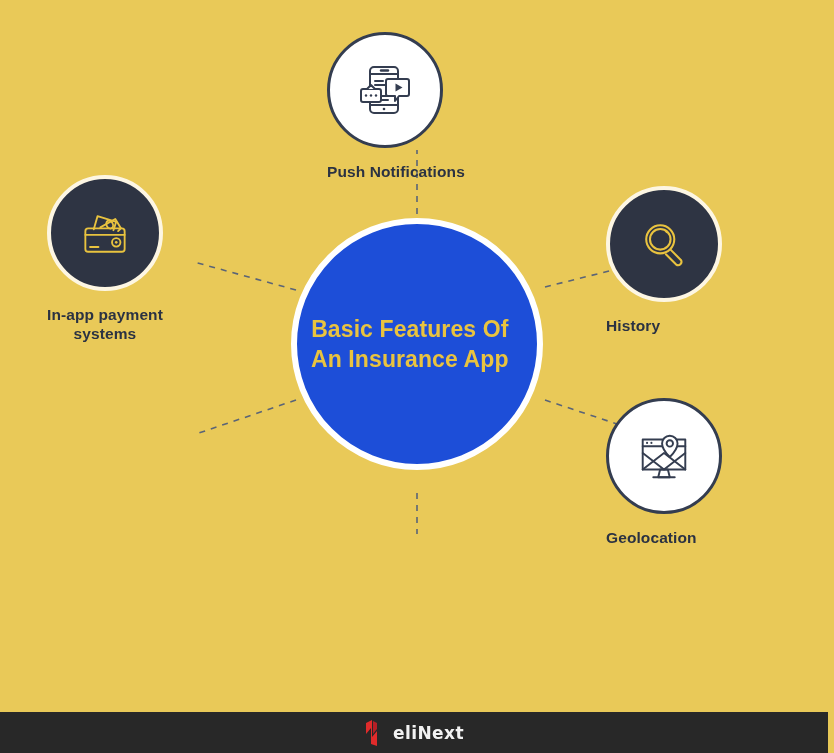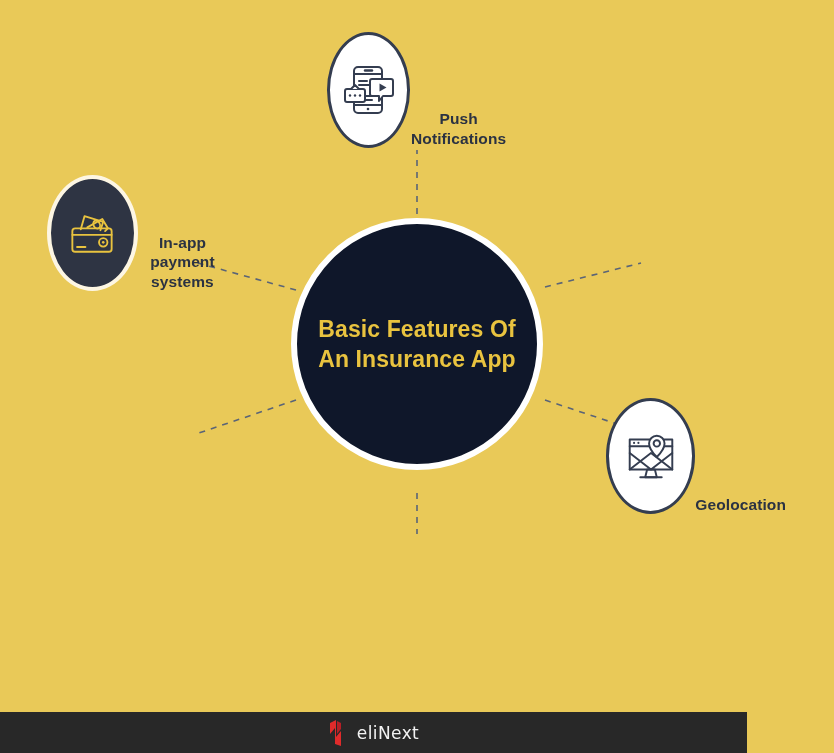--- a/index.html
+++ b/index.html
@@ -30,45 +30,45 @@
     pointer-events: none;
   }
   
   #center-hub {
     position: absolute;
     left: 291px;
     top: 218px;
     width: 252px;
     height: 252px;
     border-radius: 50%;
-    background: #0f172a;
+    background: #1d4ed8;
     border: 6px solid #ffffff;
     box-sizing: border-box;
     display: flex;
     align-items: center;
-    justify-content: center;
+    justify-content: flex-start;
     text-align: center;
   }
   #center-hub .hub-title {
     color: #e9c33f;
     font-size: 23px;
     font-weight: bold;
     line-height: 1.32;
     letter-spacing: 0.1px;
     padding: 0 14px;
     white-space: pre-line;
   }
   
   .node {
     position: absolute;
     width: 180px;
     margin-left: -90px;
     display: flex;
-    flex-direction: row;
-    align-items: flex-end;
+    flex-direction: column;
+    align-items: flex-start;
   }
   .node-circle {
     width: 116px;
     height: 116px;
     border-radius: 50%;
     box-sizing: border-box;
     display: flex;
     align-items: center;
     justify-content: center;
     position: relative;
@@ -90,26 +90,27 @@
     line-height: 1.25;
     white-space: pre-line;
     letter-spacing: 0.1px;
   }
   .node-icon { display:block; }
   
   #footer-bar {
     position: absolute;
     left: 0;
     top: 712px;
-    width: 747px;
+    width: 828px;
     height: 41px;
     background: #282828;
     display: flex;
     align-items: center;
     justify-content: center;
+    font-weight: bold;
   }
   #footer-logo {
     display: flex;
     align-items: center;
     gap: 9px;
   }
   #footer-logo .brand-text {
     color: #f2f2f2;
     font-size: 17px;
     letter-spacing: 0.4px;
@@ -171,20 +172,31 @@
         <path d="M10 33 h42"></path>
         <circle cx="43" cy="41" r="4.5"></circle>
         <circle cx="43" cy="41" r="1.4" fill="#e9c33f" stroke="none"></circle>
         <line x1="15" y1="46" x2="24" y2="46"></line>
       </svg>
     </div>
     <div class="node-label">In-app payment
 systems</div>
   </div>
 
+  <div class="node" style="left:696px; top:186px;">
+    <div class="node-circle dark">
+      <svg class="node-icon" width="58" height="58" viewBox="0 0 62 62" fill="none" stroke="#e9c33f" stroke-width="2.2" stroke-linecap="round" stroke-linejoin="round">
+        <circle cx="27" cy="26" r="15"></circle>
+        <circle cx="27" cy="26" r="11"></circle>
+        <path d="M38 37 l11 11 a3.6 3.6 0 0 1 -5 5 l-11 -11"></path>
+        <path d="M33.5 17.5 l0.6 0.6" stroke-width="2.6"></path>
+      </svg>
+    </div>
+    <div class="node-label">History</div>
+  </div>
 
 
   <div class="node" style="left:696px; top:398px;">
     <div class="node-circle light">
       <svg class="node-icon" width="60" height="60" viewBox="0 0 62 62" fill="none" stroke="#343d50" stroke-width="2" stroke-linecap="round" stroke-linejoin="round">
         <rect x="9" y="14" width="44" height="31" fill="#ffffff"></rect>
         <line x1="9" y1="21" x2="53" y2="21"></line>
         <circle cx="13.5" cy="17.5" r="1.1" fill="#343d50" stroke="none"></circle>
         <circle cx="18" cy="17.5" r="1.1" fill="#343d50" stroke="none"></circle>
         <path d="M9 45 l22 -17 l22 17"></path>

